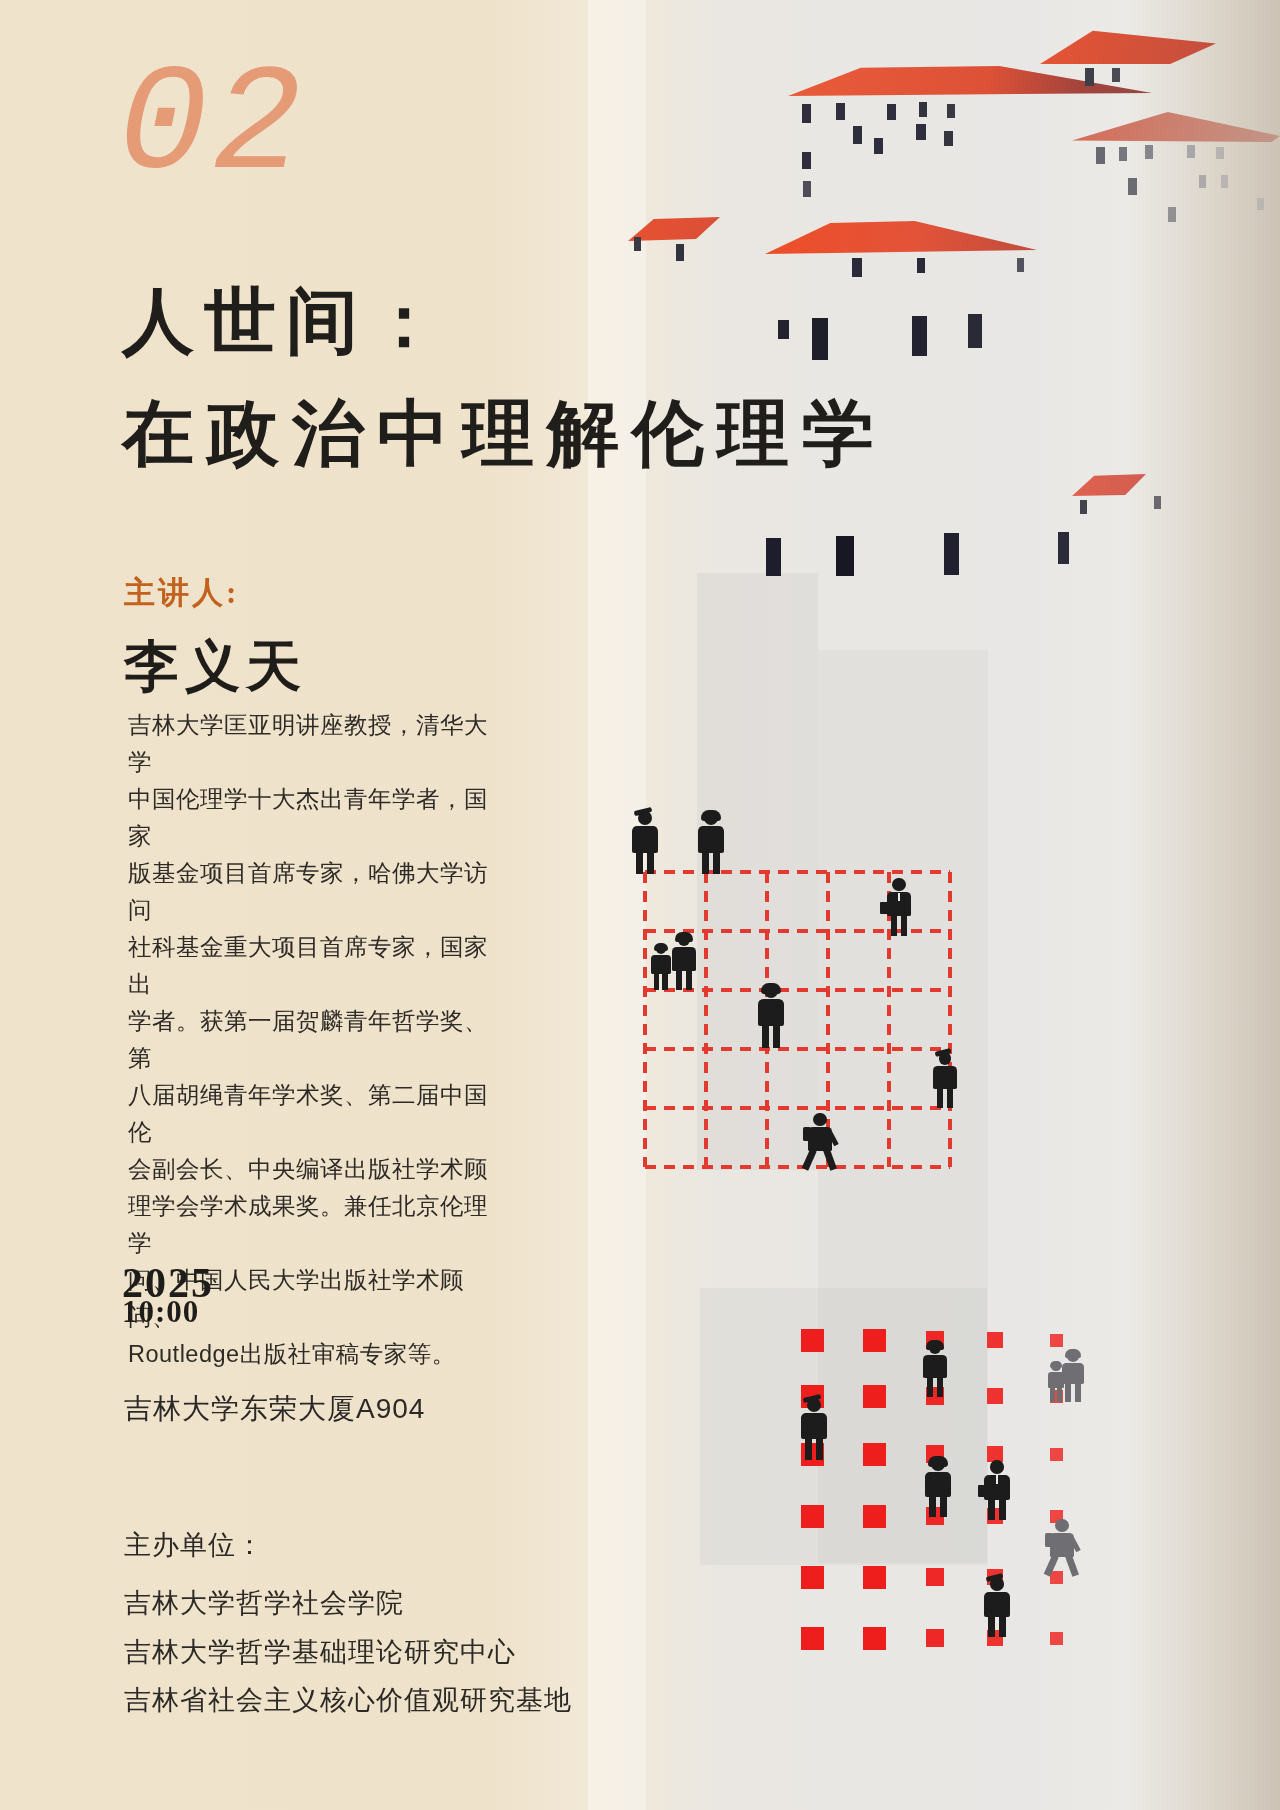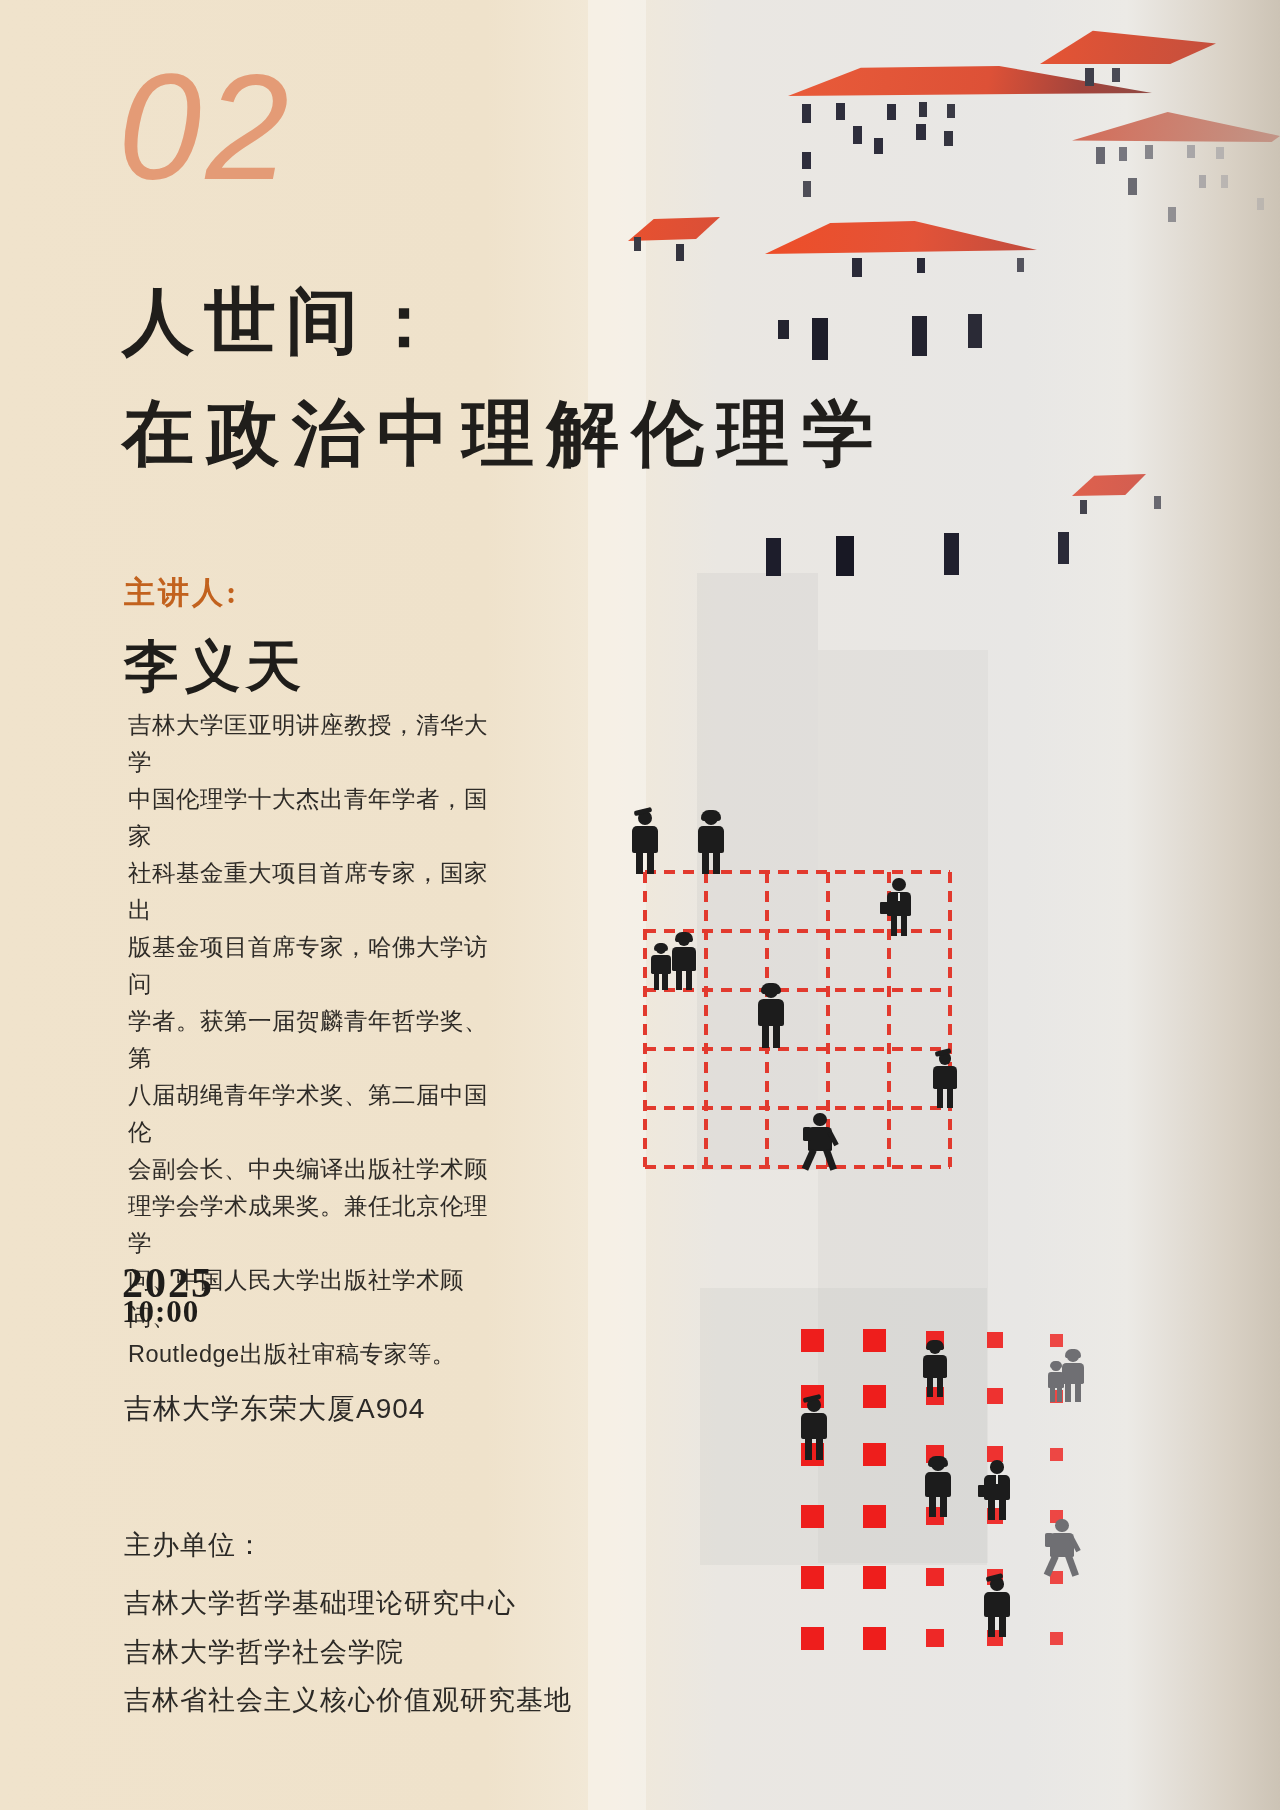--- a/index.html
+++ b/index.html
@@ -4,21 +4,21 @@
 <style>
   html,body{margin:0;padding:0;}
   body{
     width:1280px;height:1810px;position:relative;overflow:hidden;
     font-family:"Liberation Sans",sans-serif;
     background:linear-gradient(90deg,#F0E3CC 0%,#EFE2CB 38%,#F2E9D8 47%,#EAE7E2 56%,#E8E7E5 80%,#ECEAE6 88%,#D9D1C5 96%,#CCC3B5 100%);
   }
   .abs{position:absolute;}
   #illustration-layer div{position:absolute;}
   .num02{
-    left:118px;top:52px;font-family:Liberation Sans, sans-serif;
+    left:118px;top:52px;font-family:Liberation Mono, monospace;
     font-style:italic;font-weight:400;font-size:150px;line-height:1;
     letter-spacing:4px;
   }
   .title{
     left:122px;font-family:"Liberation Serif",serif;font-weight:900;
     font-size:72px;line-height:1;color:#201E1B;white-space:nowrap;
   }
   .title1{top:286px;letter-spacing:10px;}
   .title2{top:398px;letter-spacing:13px;}
   .spk-label{
@@ -258,38 +258,38 @@
 
 <div class="abs title title1">人世间：</div>
 <div class="abs title title2">在政治中理解伦理学</div>
 
 <div class="abs spk-label" style="color:#C2621E;">主讲人:</div>
 <div class="abs spk-name">李义天</div>
 
 <div class="abs bio">
     <div>吉林大学匡亚明讲座教授，清华大学</div>
     <div>中国伦理学十大杰出青年学者，国家</div>
+    <div>版基金项目首席专家，哈佛大学访问</div>
     <div>社科基金重大项目首席专家，国家出</div>
-    <div>版基金项目首席专家，哈佛大学访问</div>
     <div>学者。获第一届贺麟青年哲学奖、第</div>
     <div>八届胡绳青年学术奖、第二届中国伦</div>
     <div>会副会长、中央编译出版社学术顾</div>
     <div>理学会学术成果奖。兼任北京伦理学</div>
     <div>问、中国人民大学出版社学术顾问、</div>
     <div>Routledge出版社审稿专家等。</div>
   </div>
 
 <div class="abs year">2025</div>
 
 <div class="abs daterow">
   <span class="t">10:00</span>
 </div>
 
 <div class="abs venue">吉林大学东荣大厦A904</div>
 
 <div class="abs org">
   <div class="org-label">主办单位：</div>
   <div id="org-list">
+      <div class="org-item">吉林大学哲学社会学院</div>
       <div class="org-item">吉林大学哲学基础理论研究中心</div>
-      <div class="org-item">吉林大学哲学社会学院</div>
       <div class="org-item">吉林省社会主义核心价值观研究基地</div>
     </div>
 </div>
 
 </body></html>

